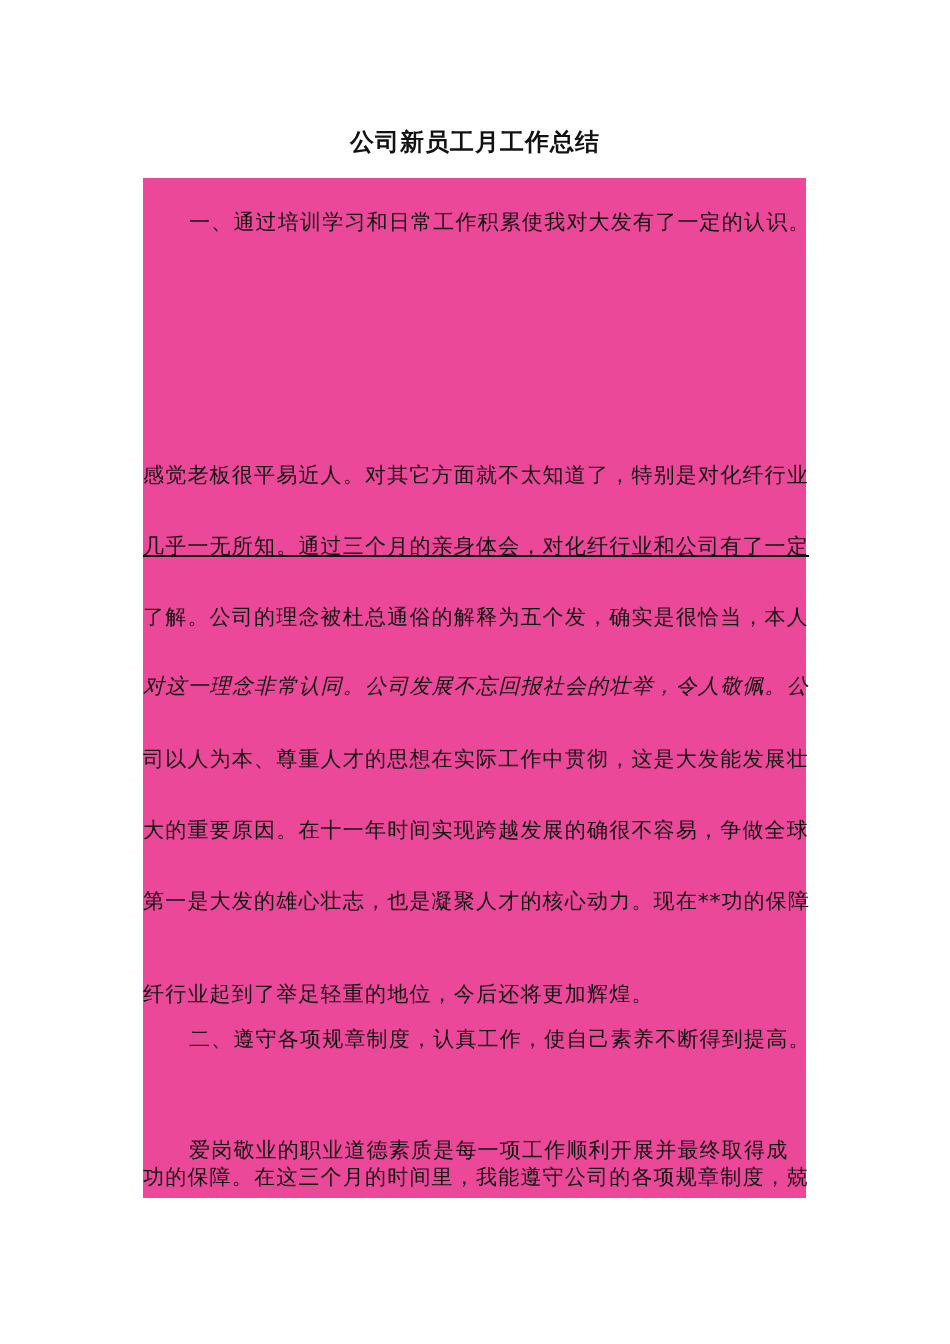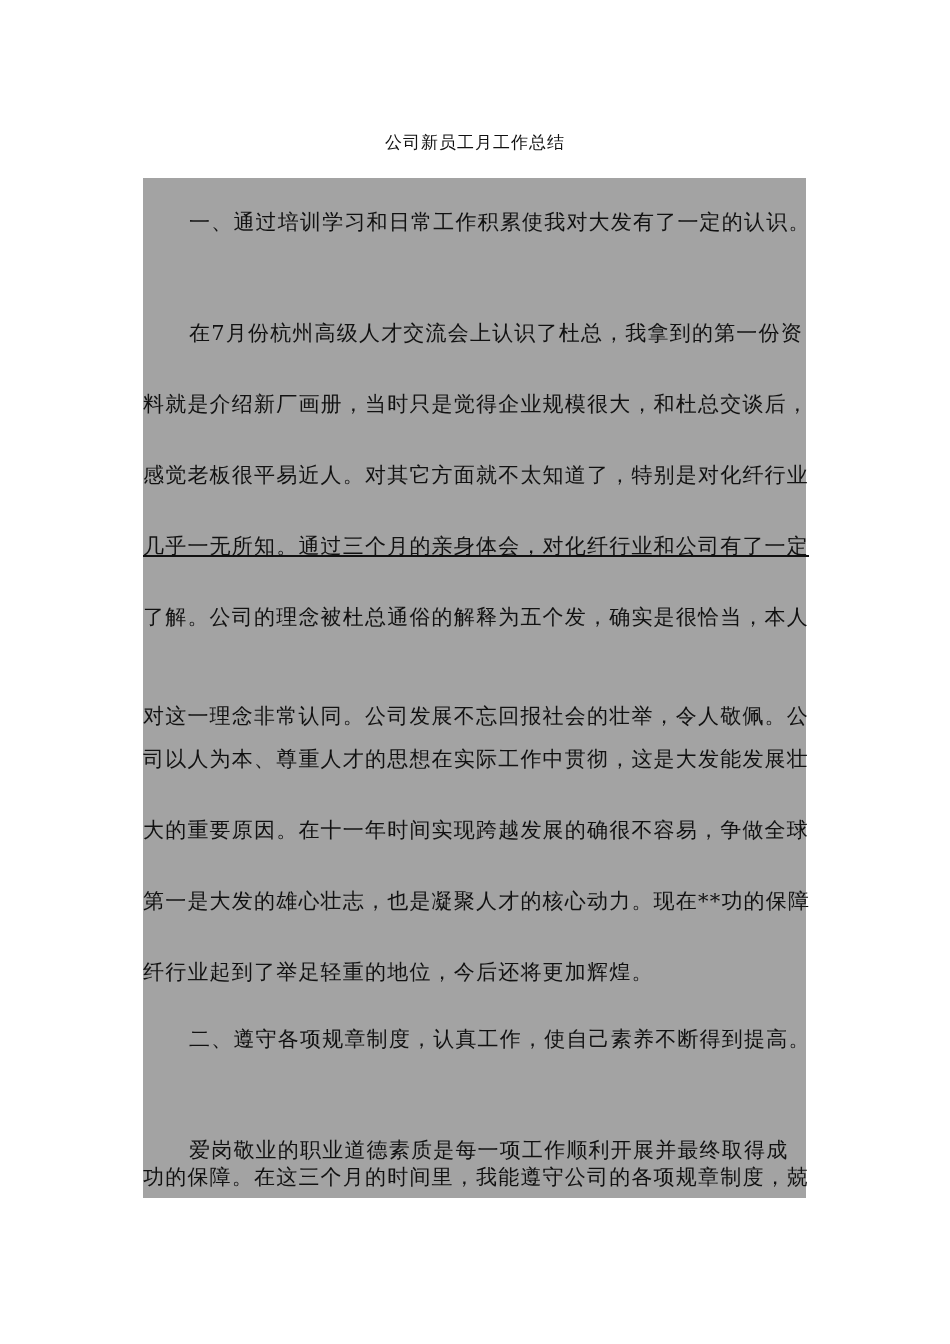--- a/index.html
+++ b/index.html
@@ -14,59 +14,57 @@
       overflow: hidden;
       font-family: "DejaVu Serif", "Liberation Serif", serif;
       color: #111111;
     }
     .doc-title {
       position: absolute;
       top: 126px;
       left: 0;
       width: 950px;
       text-align: center;
-      font-size: 17px;
+      font-size: 24px;
       line-height: 32px;
       letter-spacing: 1px;
       margin: 0;
-      font-weight: normal;
+      font-weight: bold;
     }
     .content {
       position: absolute;
       top: 178px;
       left: 143px;
       width: 663px;
       height: 1020px;
-      background: #a3a3a3;
+      background: #ec4899;
     }
     .line {
       position: absolute;
       left: 0;
       width: 663px;
       font-size: 21px;
       line-height: 32px;
       white-space: nowrap;
       letter-spacing: 1.2px;
       margin: 0;
     }
     .indent { padding-left: 46px; }
   </style>
 </head>
 <body>
 
 <h1 class="doc-title">公司新员工月工作总结</h1>
 
 <div class="content" id="body">
     <p class="line indent" style="top: 28px;">一、通过培训学习和日常工作积累使我对大发有了一定的认识。</p>
-    <p class="line indent" style="top: 139px;">在7月份杭州高级人才交流会上认识了杜总，我拿到的第一份资</p>
-    <p class="line" style="top: 210px;">料就是介绍新厂画册，当时只是觉得企业规模很大，和杜总交谈后，</p>
     <p class="line" style="top: 281px;">感觉老板很平易近人。对其它方面就不太知道了，特别是对化纤行业</p>
     <p class="line" style="top: 352px; text-decoration: underline;">几乎一无所知。通过三个月的亲身体会，对化纤行业和公司有了一定</p>
     <p class="line" style="top: 423px;">了解。公司的理念被杜总通俗的解释为五个发，确实是很恰当，本人</p>
-    <p class="line" style="top: 522px;">对这一理念非常认同。公司发展不忘回报社会的壮举，令人敬佩。公</p>
+    <p class="line" style="top: 492px; font-style: italic;">对这一理念非常认同。公司发展不忘回报社会的壮举，令人敬佩。公</p>
     <p class="line" style="top: 565px;">司以人为本、尊重人才的思想在实际工作中贯彻，这是大发能发展壮</p>
     <p class="line" style="top: 636px; text-align: right;">大的重要原因。在十一年时间实现跨越发展的确很不容易，争做全球</p>
     <p class="line" style="top: 707px;">第一是大发的雄心壮志，也是凝聚人才的核心动力。现在**功的保障</p>
-    <p class="line" style="top: 778px;">纤行业起到了举足轻重的地位，今后还将更加辉煌。</p>
+    <p class="line" style="top: 800px;">纤行业起到了举足轻重的地位，今后还将更加辉煌。</p>
     <p class="line indent" style="top: 845px;">二、遵守各项规章制度，认真工作，使自己素养不断得到提高。</p>
     <p class="line indent" style="top: 912px; margin-top: 44px;">爱岗敬业的职业道德素质是每一项工作顺利开展并最终取得成</p>
     <p class="line" style="top: 983px;">功的保障。在这三个月的时间里，我能遵守公司的各项规章制度，兢</p>
   </div>
 
 </body></html>

